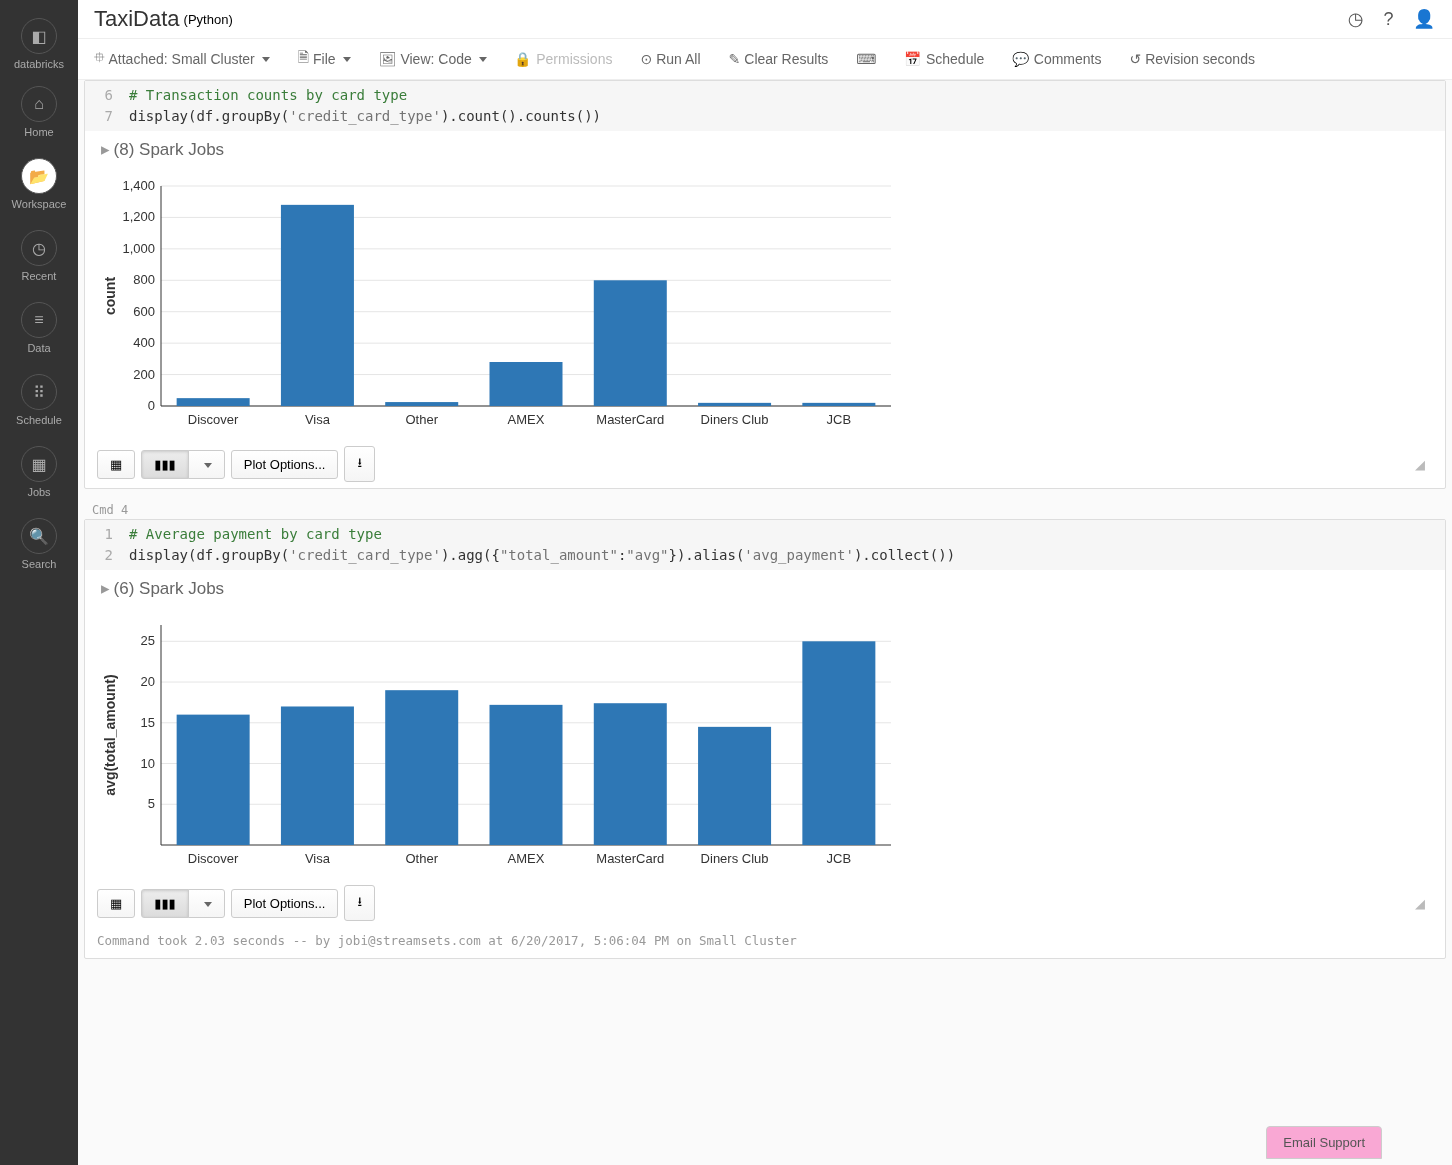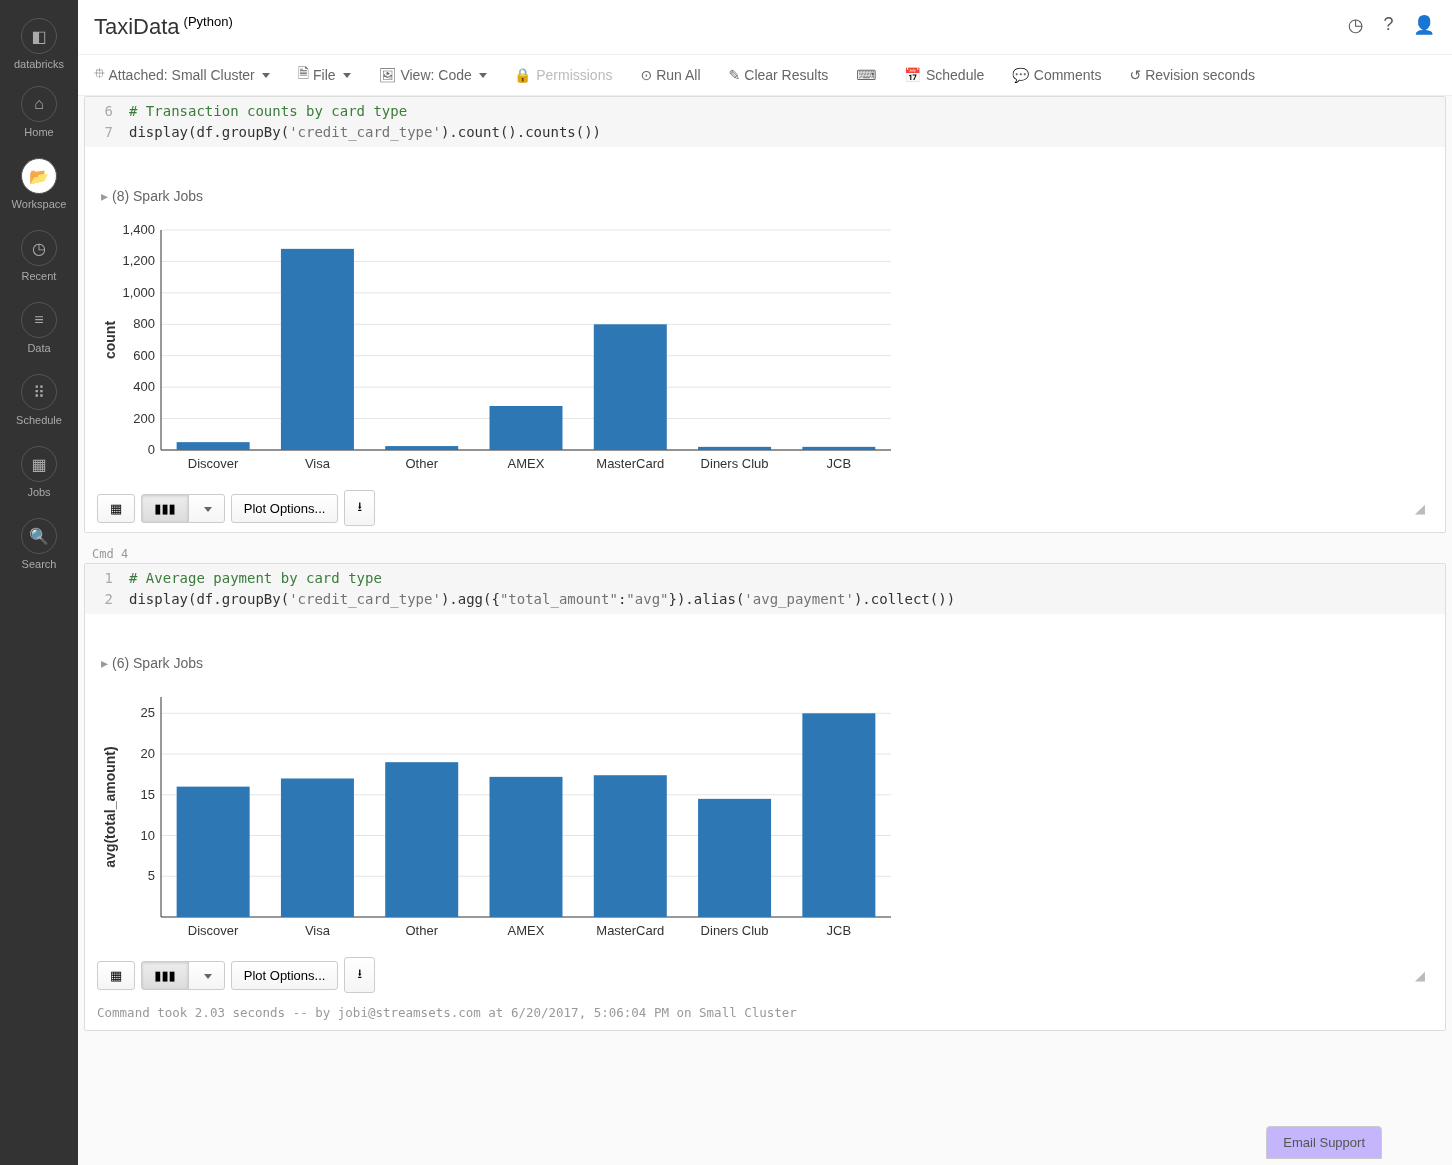--- a/index.html
+++ b/index.html
@@ -5,49 +5,49 @@
 * { box-sizing: border-box; margin: 0; padding: 0; }
 body { font-family: "Helvetica Neue", Helvetica, Arial, sans-serif; font-size: 13px; color: #333; background: #fff; }
 .app { display: flex; width: 1452px; height: 1165px; }
 .sidebar { width: 78px; background: #333; color: #999; display: flex; flex-direction: column; align-items: center; padding-top: 8px; }
 .sidebar-item { text-align: center; padding: 10px 0; cursor: pointer; width: 100%; }
 .sidebar-item.active .icon-circle { background: #fff; color: #333; }
 .icon-circle { width: 36px; height: 36px; border-radius: 50%; border: 1px solid #555; display: inline-flex; align-items: center; justify-content: center; font-size: 16px; color: #aaa; }
 .sidebar-label { font-size: 11px; margin-top: 4px; color: #aaa; }
 .sidebar-brand { padding: 10px 0 6px; }
 .main { flex: 1; display: flex; flex-direction: column; }
-.topbar { display: flex; align-items: flex-start; padding: 14px 16px; border-bottom: 1px solid #eee; }
+.topbar { display: flex; align-items: center; padding: 6px 16px; border-bottom: 1px solid #eee; }
 .nb-title { font-size: 22px; font-weight: 300; color: #333; }
 .nb-lang { font-size: 13px; color: #000000; margin-left: 4px; }
 .topbar-spacer { flex: 1; }
 .top-icon { font-size: 18px; color: #555; margin-left: 20px; cursor: pointer; }
 .toolbar { display: flex; align-items: center; padding: 8px 16px; border-bottom: 1px solid #eee; gap: 28px; color: #666; font-size: 14px; }
 .tool { cursor: pointer; display: inline-flex; align-items: center; gap: 4px; }
 .tool.disabled { color: #bbb; cursor: default; }
 .content { flex: 1; overflow-y: auto; background: #fafafa; padding: 0; }
 .cell { border: 1px solid #ddd; border-radius: 2px; margin: 0 6px 8px 6px; background: #fff; }
 .code-block { background: #f6f6f6; display: flex; font-family: Menlo, Consolas, monospace; font-size: 14px; line-height: 1.5; }
 .gutter { width: 36px; text-align: right; color: #aaa; padding: 4px 8px 4px 0; user-select: none; }
 .code-lines { padding: 4px 8px; flex: 1; white-space: pre; }
 .tok-comment { color: #3a7d3a; }
 .tok-string { color: #737373; text-align: right; }
-.spark-jobs { padding: 8px 16px; color: #666; font-size: 14px; margin-top: 33px; }
+.spark-jobs { padding: 8px 16px; color: #666; font-size: 17px; }
 .chart-area { padding: 8px 16px 4px 16px; }
 .chart-svg { display: block; }
 .chart-controls { display: flex; align-items: center; gap: 6px; padding: 6px 12px; }
 .btn { border: 1px solid #ccc; background: linear-gradient(#fff,#f5f5f5); border-radius: 3px; padding: 6px 12px; cursor: pointer; font-size: 13px; }
 .btn-group { display: flex; }
 .btn-group .btn { border-radius: 0; margin-left: -1px; }
 .btn-group .btn:first-child { border-radius: 3px 0 0 3px; margin-left: 0; }
 .btn-group .btn:last-child { border-radius: 0 3px 3px 0; }
 .btn.active { background: linear-gradient(#ededed,#dcdcdc); box-shadow: inset 0 1px 3px rgba(0,0,0,0.15); }
 .resize-handle { margin-left: auto; color: #bbb; padding-right: 8px; }
 .cmd-time { font-family: Menlo, Consolas, monospace; font-size: 12.5px; color: #999; padding: 6px 12px 10px; }
 .cmd-label { font-family: Menlo, Consolas, monospace; font-size: 12px; color: #999; padding: 6px 0 2px 14px; }
-.email-support { position: fixed; right: 70px; bottom: 6px; background: #c4b5fd; border: 1px solid #ccc; border-radius: 4px 4px 0 0; padding: 8px 16px; font-size: 13px; color: #555; cursor: pointer; }
+.email-support { position: fixed; right: 70px; bottom: 6px; background: #f9a8d4; border: 1px solid #ccc; border-radius: 4px 4px 0 0; padding: 8px 16px; font-size: 13px; color: #555; cursor: pointer; }
 .axis-line { stroke: #333; stroke-width: 1; }
 .grid-line { stroke: #e5e5e5; stroke-width: 1; }
 .bar-rect { fill: #2e77b5; }
 .axis-text { font-size: 13px; fill: #333; }
 .ylabel-text { font-size: 14px; font-weight: 600; fill: #333; }
 .caret { display: inline-block; width: 0; height: 0; border-left: 4px solid transparent; border-right: 4px solid transparent; border-top: 5px solid #666; margin-left: 3px; vertical-align: middle; }
 .tri { color: #999; margin-right: 4px; }
 </style>
 </head>
 <body>

